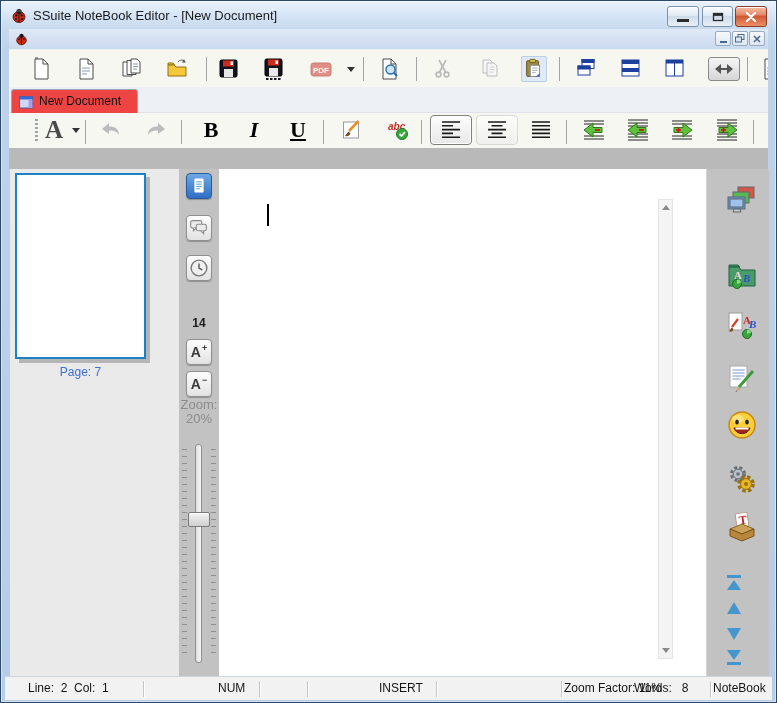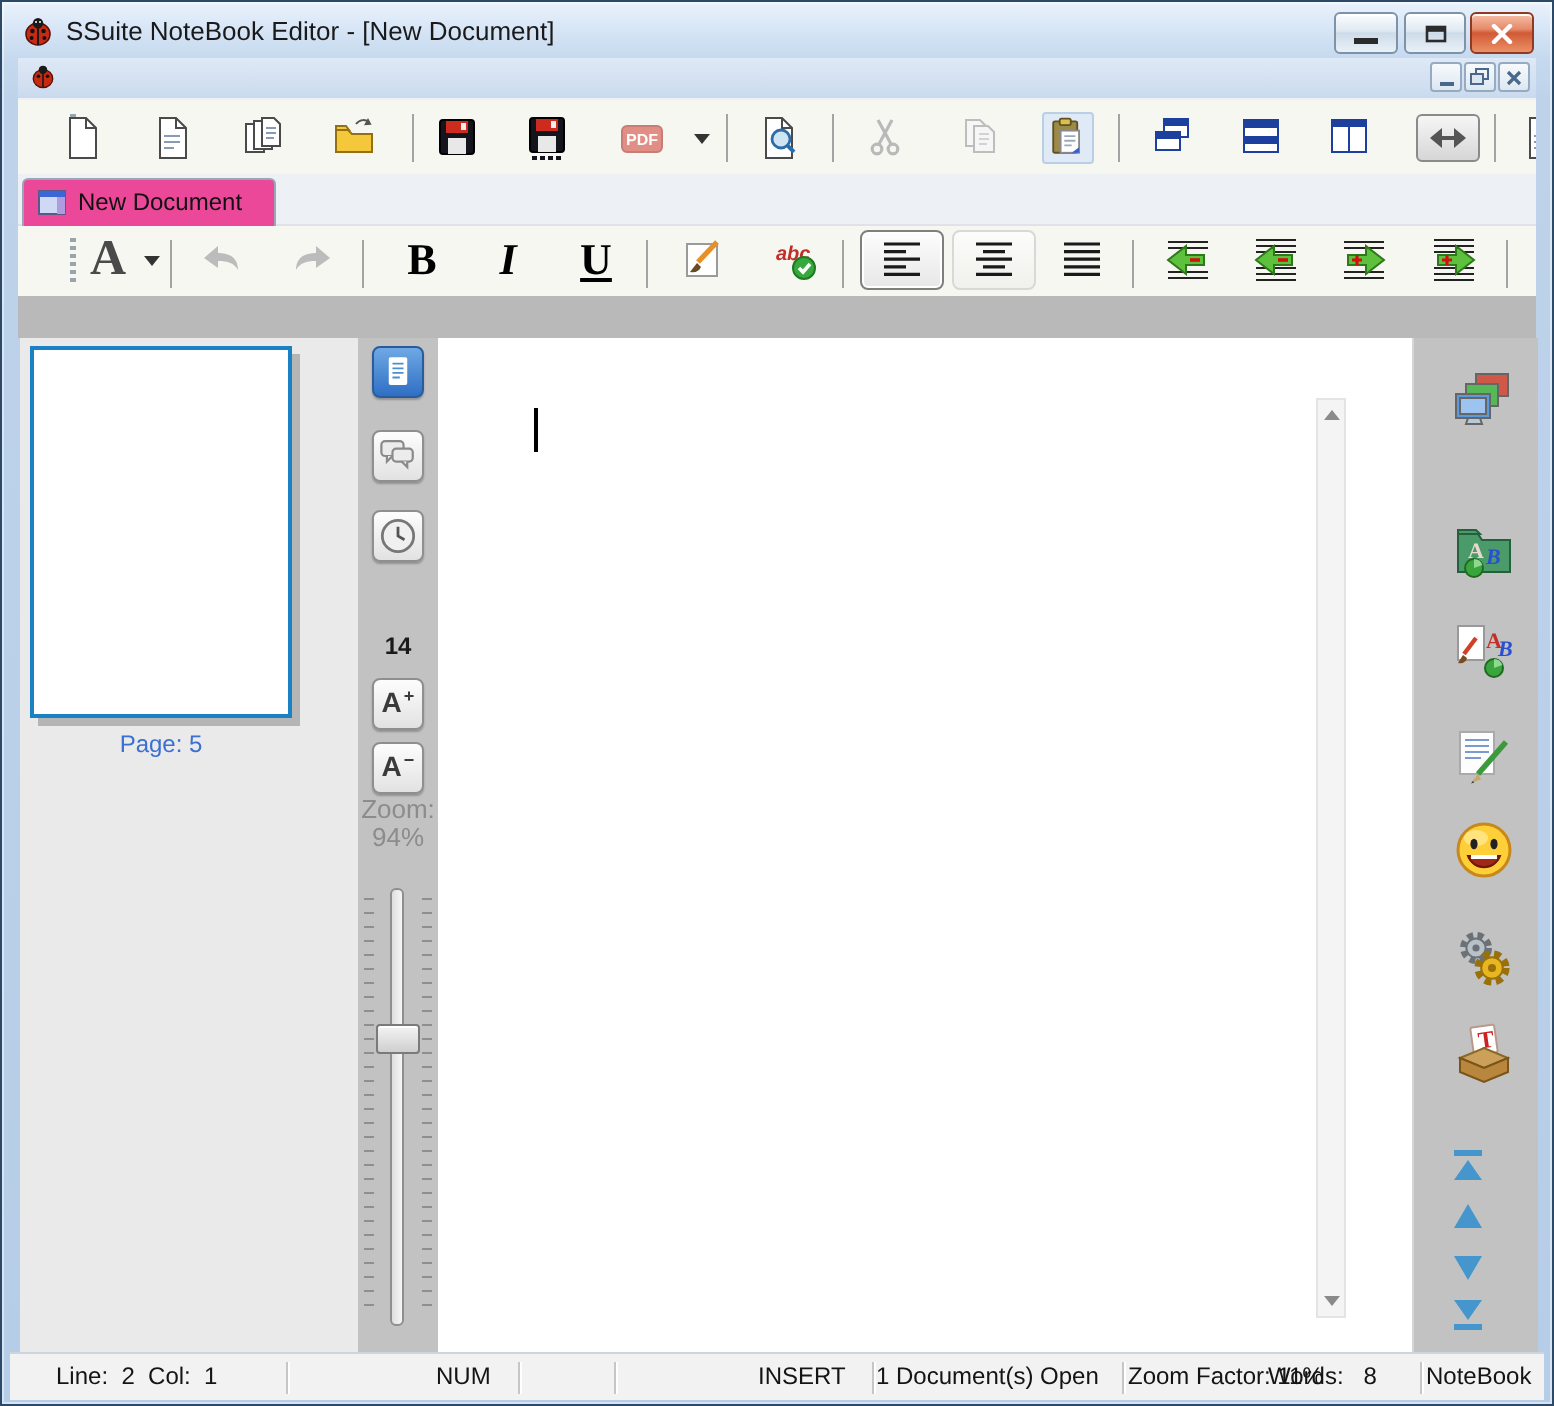--- a/index.html
+++ b/index.html
@@ -33,21 +33,21 @@
   .btn3d{width:32px;height:24px;background:linear-gradient(180deg,#f6f6f6,#d6d6d6);border:1px solid #8a8a8a;border-radius:3px;display:flex;align-items:center;justify-content:center}
   .alignbtn{position:absolute;top:2px;width:42px;height:30px;border-radius:4px;display:flex;align-items:center;justify-content:center}
   .alignbtn.pressed{border:1px solid #7f7f7f;background:linear-gradient(180deg,#fdfdfd,#e7e7e7);box-shadow:inset 0 0 0 1px #fff}
   .alignbtn.soft{border:1px solid #d8d8d8;background:linear-gradient(180deg,#fcfcfa,#f0f0ec)}
   .fontA{font-family:"Liberation Serif",serif;font-size:25px;font-weight:600;color:#4a4a4a;line-height:26px}
   .serifB{font-family:"Liberation Serif",serif;font-weight:bold;font-size:22px;color:#000}
   .serifI{font-family:"Liberation Serif",serif;font-weight:bold;font-style:italic;font-size:22px;color:#000}
   .serifU{font-family:"Liberation Serif",serif;font-weight:bold;font-size:22px;color:#000;text-decoration:underline}
   
   .tabbar{position:absolute;top:86px;left:8px;right:8px;height:26px;background:#edf1f6;border-bottom:1px solid #dfe3e9}
-  .tab{position:absolute;left:2px;top:2px;width:127px;height:24px;background:#ec4899;border:1px solid #98a6b8;border-bottom:none;border-radius:3px 3px 0 0}
+  .tab{position:absolute;left:2px;top:2px;width:127px;height:24px;background:#ef4444;border:1px solid #98a6b8;border-bottom:none;border-radius:3px 3px 0 0}
   .tlabel{position:absolute;left:27px;top:0;line-height:22px;font-size:12px;color:#111}
   .ticon{position:absolute;left:7px;top:5px}
   .grayband{position:absolute;top:147px;left:8px;right:8px;height:21px;background:#b9b9b9}
   
   .content{position:absolute;top:168px;left:9px;right:9px;height:507px}
   .left-panel{position:absolute;left:0;top:0;width:169px;height:100%;background:#eaeaea}
   .thumb{position:absolute;left:5px;top:4px;width:131px;height:186px;background:#fff;border:2px solid #1a82c4;box-shadow:4px 4px 0 rgba(128,128,128,.5)}
   .pagelabel{position:absolute;left:5px;top:196px;width:131px;text-align:center;font-size:12px;color:#3a6fd4}
   .mid-strip{position:absolute;left:169px;top:0;width:40px;height:100%;background:#c2c2c2}
   .sbtn{position:absolute;left:7px;width:26px;height:26px;background:linear-gradient(180deg,#fdfdfd,#e2e2e2);border:1px solid #8f8f8f;border-radius:4px;display:flex;align-items:center;justify-content:center;box-shadow:0 1px 1px rgba(0,0,0,.25)}
@@ -402,21 +402,21 @@
     </span>
     <span class="tsep" style="left:744px"></span>
   </div>
 
   <div class="grayband"></div>
 
   <div class="content">
 
     <div class="left-panel">
       <div class="thumb"></div>
-      <div class="pagelabel">Page: 5</div>
+      <div class="pagelabel">Page: 7</div>
     </div>
 
     <div class="mid-strip">
       <span class="sbtn active" style="top:4px">
         <svg width="26" height="26" viewBox="0 0 26 26">
             <rect x="8" y="5" width="10" height="15" rx="1" fill="#fff"></rect>
             <path d="M10 8.5h6M10 11h6M10 13.5h6M10 16h4" stroke="#4a8fd4"></path>
           </svg>
       </span>
       <span class="sbtn" style="top:46px">
@@ -436,21 +436,21 @@
           </svg>
       </span>
       <span class="strip-label fsize">14</span>
       <span class="sbtn" style="top:170px">
           <span><span class="aLetter">A</span><span class="aSign">+</span></span>
         </span>
       <span class="sbtn" style="top:202px">
           <span><span class="aLetter">A</span><span class="aSign">−</span></span>
         </span>
       <span class="strip-label zlab" style="top:228px">Zoom:</span>
-      <span class="strip-label zlab" style="top:242px">94%</span>
+      <span class="strip-label zlab" style="top:242px">20%</span>
       <span class="ticks" style="left:3px"></span>
       <span class="ticks" style="left:32px"></span>
       <span class="slider-track"></span>
       <span class="slider-thumb"></span>
     </div>
 
     <div class="editor">
       <span class="caret"></span>
       <div class="vscroll">
         <span class="arr-up"></span>
@@ -560,21 +560,20 @@
   </div>
 
   <div class="statusbar">
     <span class="st" style="left:23px">Line:  2  Col:  1</span>
     <span class="ssep" style="left:138px"></span>
     <span class="st" style="left:213px">NUM</span>
     <span class="ssep" style="left:254px"></span>
     <span class="ssep" style="left:302px"></span>
     <span class="st" style="left:374px">INSERT</span>
     <span class="ssep" style="left:431px"></span>
-    <span class="st" style="left:433px">1 Document(s) Open</span>
     <span class="ssep" style="left:556px"></span>
     <span class="st" style="left:559px">Zoom Factor: 11%</span>
     <span class="st" style="left:629px">Words:   8</span>
     <span class="ssep" style="left:705px"></span>
     <span class="st" style="left:708px">NoteBook</span>
   </div>
 
 </div>
 
 </body></html>

